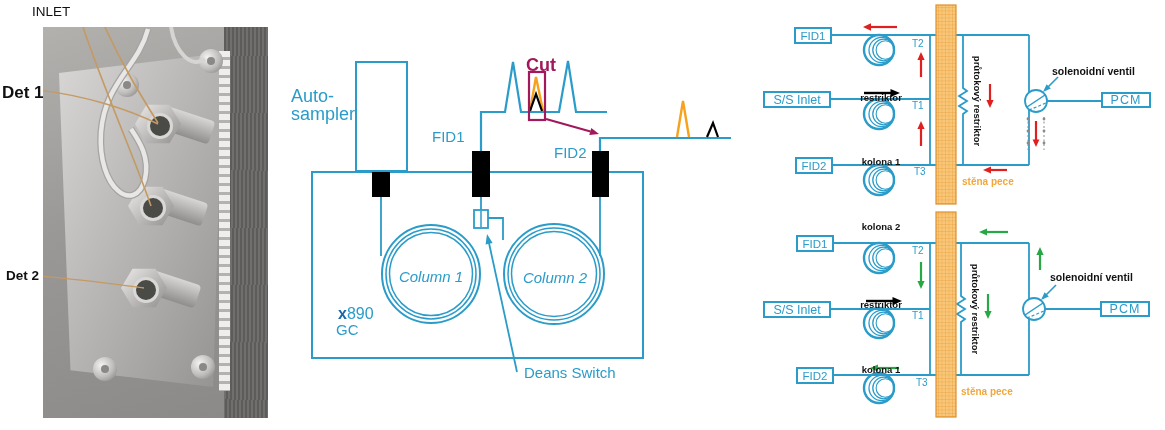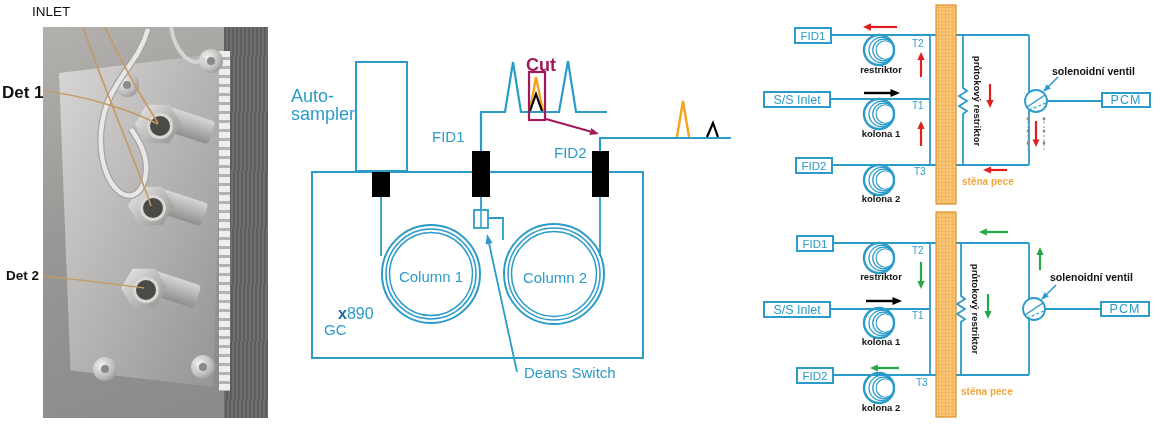--- a/index.html
+++ b/index.html
@@ -5,22 +5,22 @@
   html,body{margin:0;padding:0;background:#ffffff;}
   #canvas{
     position:relative;width:1165px;height:430px;background:#ffffff;overflow:hidden;
     font-family:"Liberation Sans",sans-serif;
   }
   .lbl{position:absolute;white-space:nowrap;color:#111;}
   .teal{color:#2b9cc9;}
   .magenta{color:#a2195b;}
   .ovenTxt{color:#f2a73d;}
   .bold{font-weight:bold;}
-  .center{transform:translate(-50%,-50%);}
-  .hcenter{transform:translateX(-50%);}
+  .center{transform:translate(-50%,-50%);font-style:italic;}
+  .hcenter{transform:translateX(-50%);margin-top:28px;}
   .rot90{transform:translate(-50%,-50%) rotate(90deg);}
   .boxlbl{
     position:absolute;border:2px solid #2b9cc9;background:#fff;color:#2b9cc9;
     display:flex;align-items:center;justify-content:center;box-sizing:border-box;
     font-family:"Liberation Sans",sans-serif;
   }
   svg{position:absolute;left:0;top:0;}
   
   #photo{
     position:absolute;left:43px;top:27px;width:225px;height:391px;overflow:hidden;
@@ -252,21 +252,21 @@
   <div class="lbl teal" style="left:291px;top:87px;font-size:18px;line-height:1.0;white-space:pre-line;">Auto-
 sampler</div>
   <div class="lbl teal" style="left:432px;top:128px;font-size:15px;">FID1</div>
   <div class="lbl magenta bold" style="left:526px;top:55px;font-size:18px;">Cut</div>
   <div class="lbl teal" style="left:554px;top:144px;font-size:15px;">FID2</div>
   <div class="lbl teal center" style="left:431px;top:276px;font-size:15px;">Column 1</div>
   <div class="lbl teal center" style="left:555px;top:277px;font-size:15px;">Column 2</div>
   <div class="lbl" style="left:338px;top:305px;font-size:16px;">
     <span class="bold" style="color:#1b68a5;">x</span><span class="teal">890</span>
   </div>
-  <div class="lbl teal" style="left:324px;top:321px;font-size:15px;">GC</div>
+  <div class="lbl teal" style="left:336px;top:321px;font-size:15px;">GC</div>
   <div class="lbl teal" style="left:524px;top:364px;font-size:15px;">Deans Switch</div>
 
   <div class="boxlbl" style="left:794px;top:27px;width:38px;height:17px;font-size:11.5px;">FID1</div>
   <div class="boxlbl" style="left:763px;top:91px;width:68px;height:17px;font-size:12.5px;">S/S Inlet</div>
   <div class="boxlbl" style="left:795px;top:157px;width:38px;height:17px;font-size:11.5px;">FID2</div>
   <div class="boxlbl" style="left:1101px;top:92px;width:50px;height:16px;font-size:12.5px;letter-spacing:1px;">PCM</div>
   <div class="lbl bold hcenter" style="left:881px;top:64px;font-size:9.5px;">restriktor</div>
   <div class="lbl bold hcenter" style="left:881px;top:128px;font-size:9.5px;">kolona 1</div>
   <div class="lbl bold hcenter" style="left:881px;top:193px;font-size:9.5px;">kolona 2</div>
   <div class="lbl teal" style="left:912px;top:38px;font-size:10px;">T2</div>

